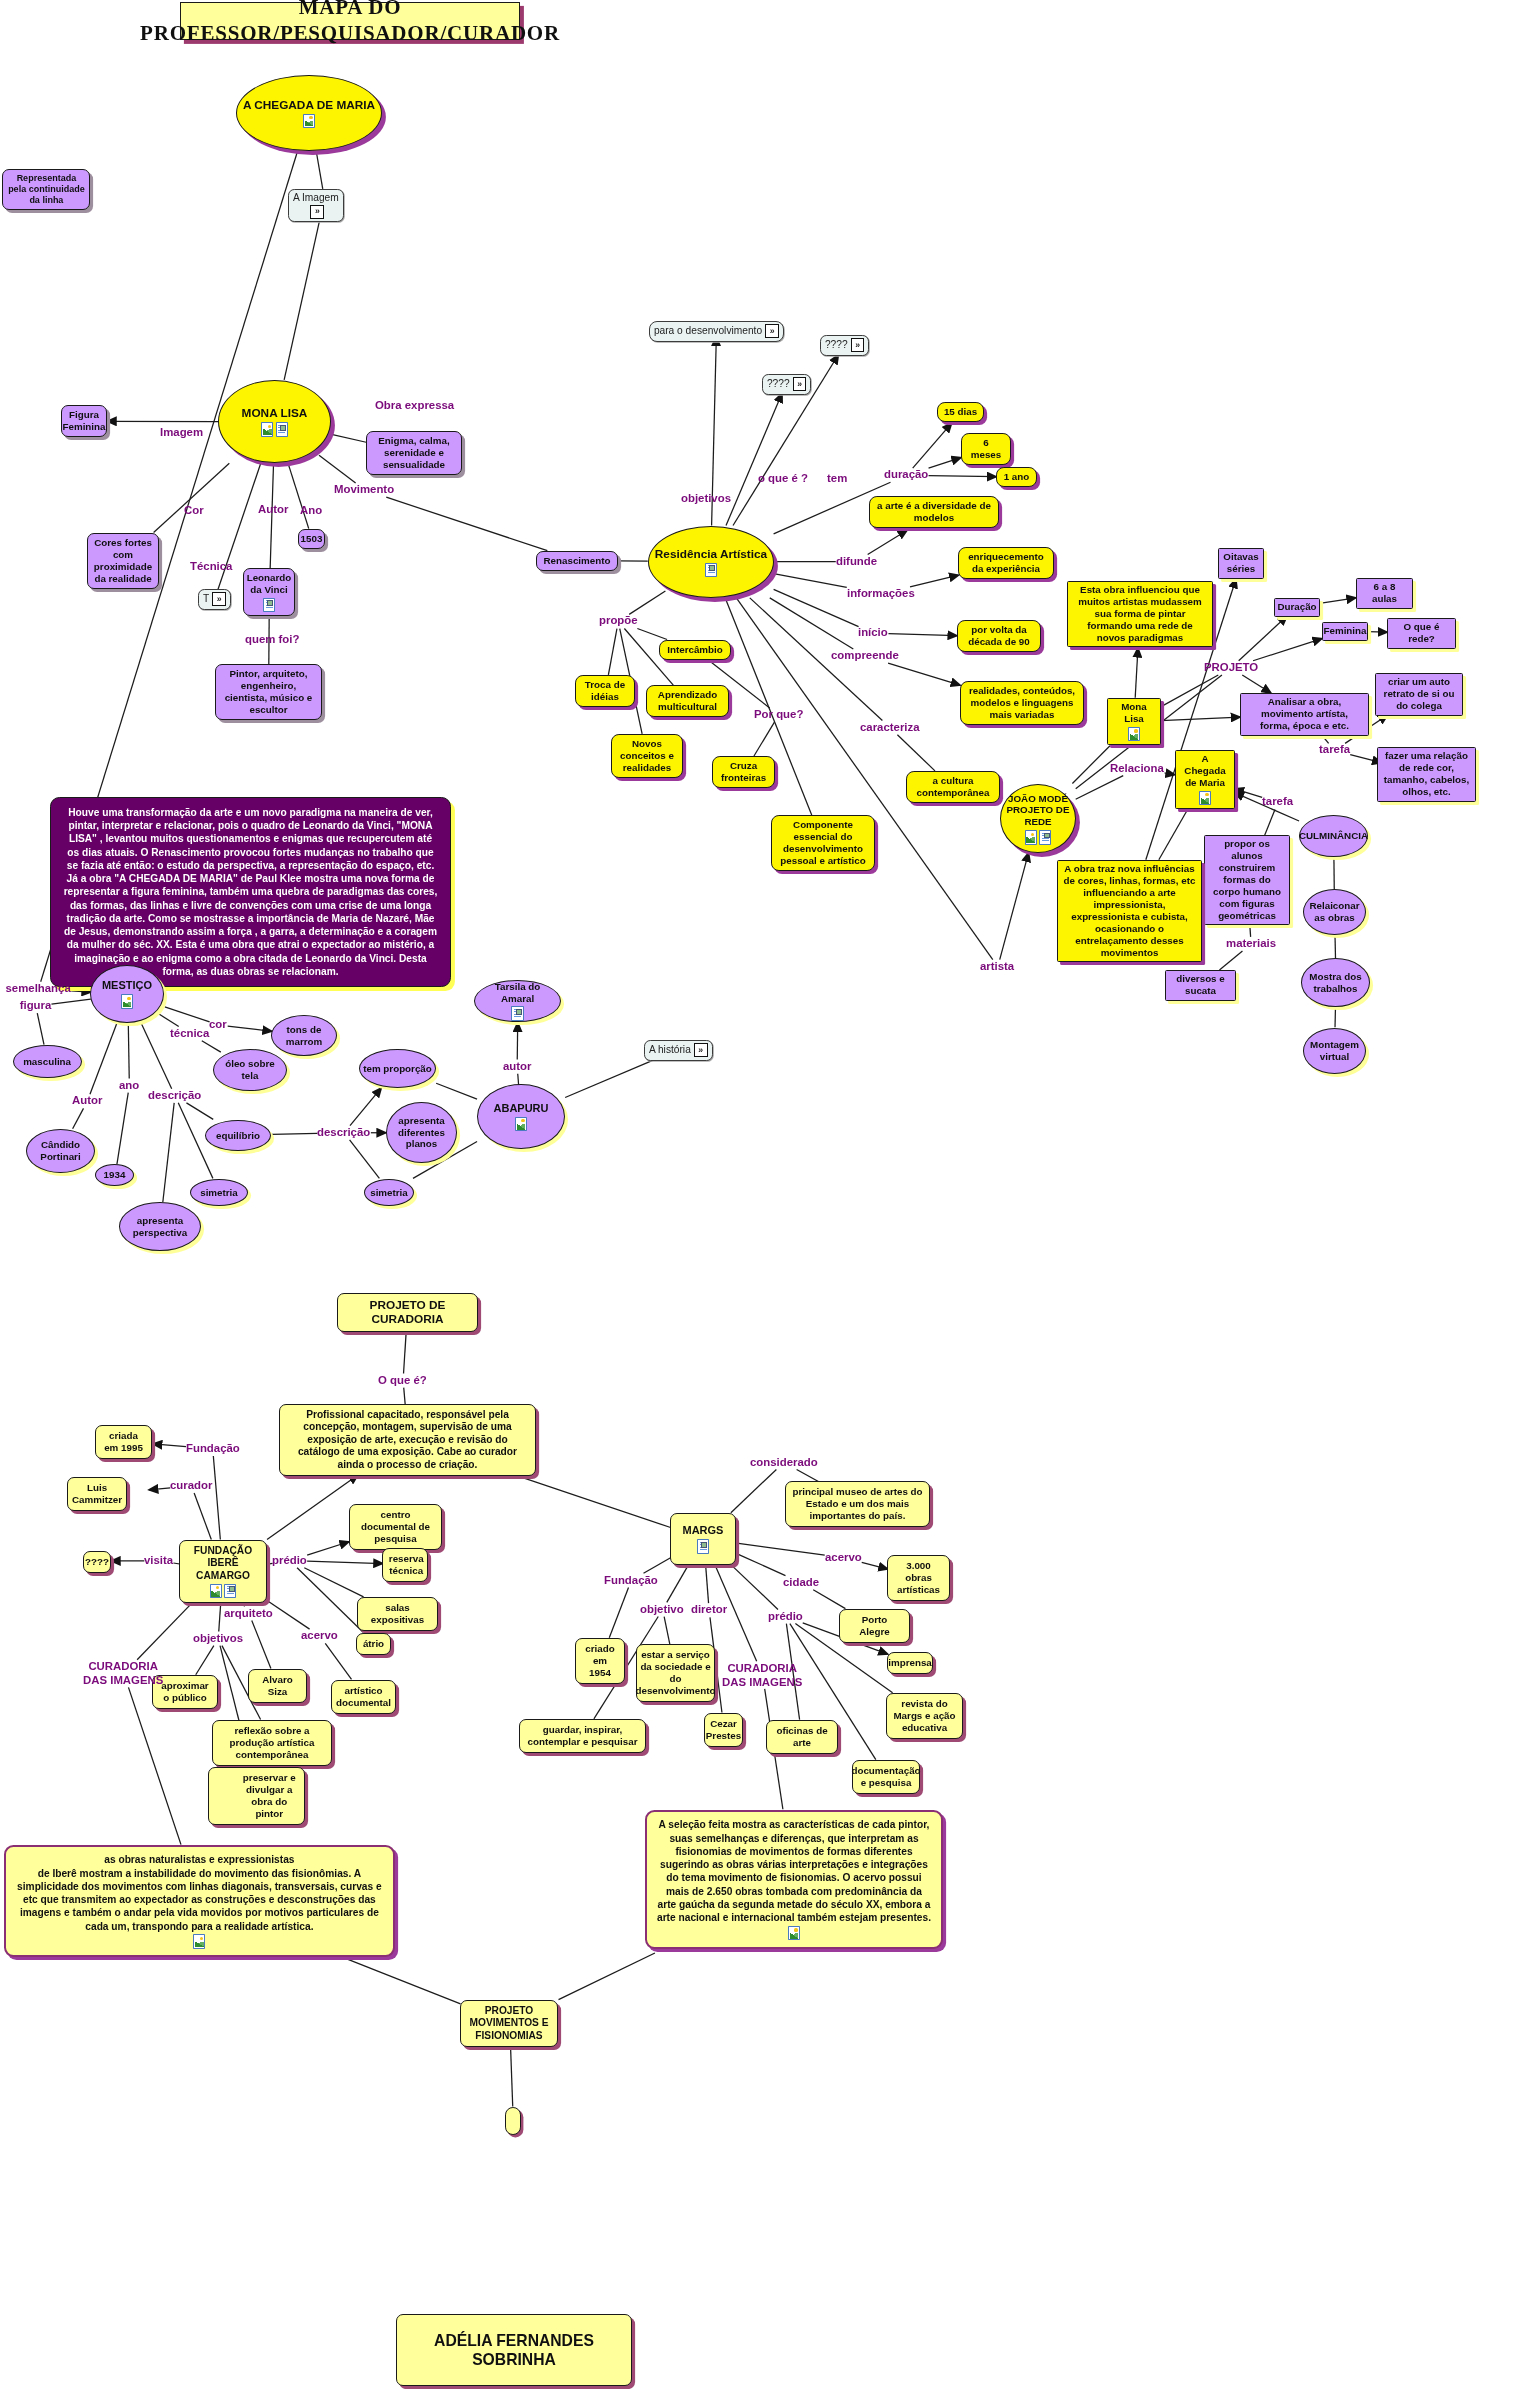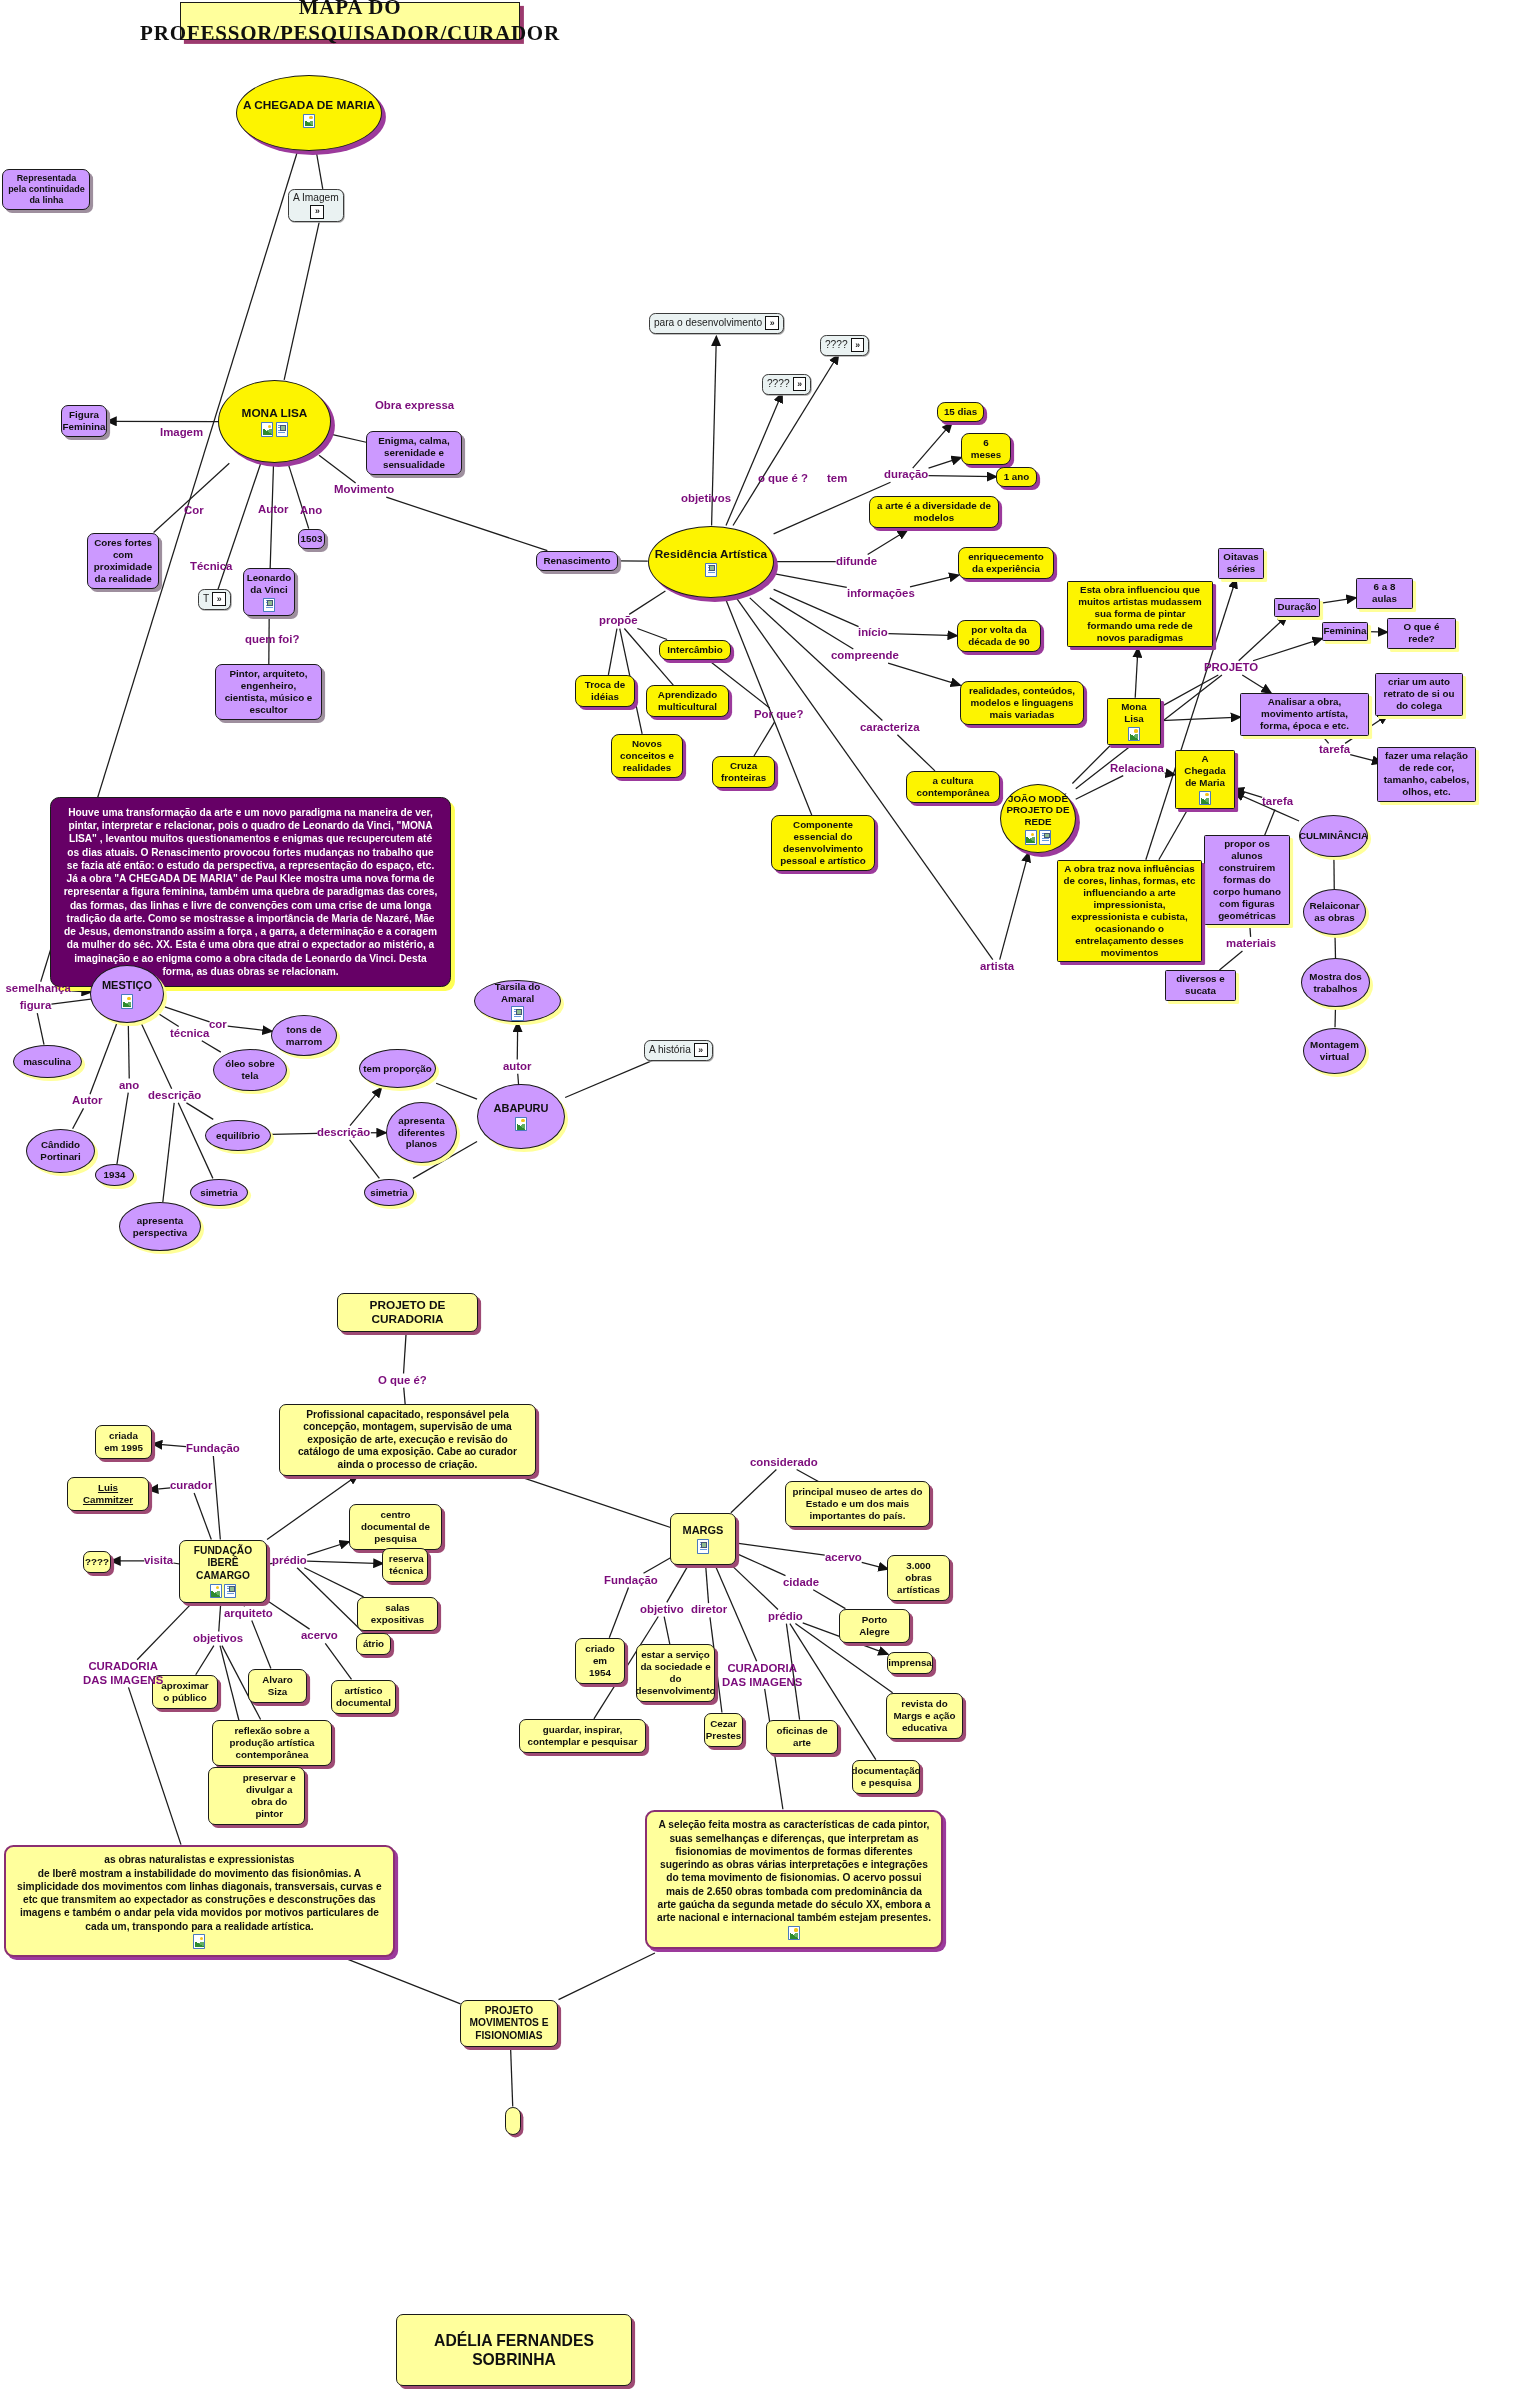--- a/index.html
+++ b/index.html
@@ -261,21 +261,21 @@
     </div>
     <div class="node rp" id="n_pintor" style="left: 215px; top: 664px; width: 107px;">
       <span class="txt">Pintor, arquiteto, engenheiro, cientista, músico e escultor</span>
     </div>
     <div class="node ey" id="n_residencia" style="left: 648px; top: 526px; width: 126px; height: 72px; font-size: 11.8px;">
       <span class="txt">Residência Artística</span>
       <span class="icons">
         <span class="icon doc"></span>
       </span>
     </div>
-    <div class="node link" id="n_paradesenv" style="left: 649px; top: 313px;">
+    <div class="node link" id="n_paradesenv" style="left: 649px; top: 321px; border-radius: 8px;">
       <span class="txt">para o desenvolvimento</span>
       <span class="chev">»</span>
     </div>
     <div class="node link" id="n_q1" style="left: 820px; top: 335px;">
       <span class="txt">????</span>
       <span class="chev">»</span>
     </div>
     <div class="node link" id="n_q2" style="left: 762px; top: 374px;">
       <span class="txt">????</span>
       <span class="chev">»</span>
@@ -449,21 +449,21 @@
     </div>
     <div class="node pale" id="n_projcuradoria" style="left: 337px; top: 1293px; width: 141px; font-size: 11.8px;">
       <span class="txt">PROJETO DE CURADORIA</span>
     </div>
     <div class="node pale" id="n_profissional" style="left: 279px; top: 1404px; width: 257px; font-size: 10.2px;">
       <span class="txt">Profissional capacitado, responsável pela concepção, montagem, supervisão de uma exposição de arte, execução e revisão do catálogo de uma exposição. Cabe ao curador ainda o processo de criação.</span>
     </div>
     <div class="node pale" id="n_criada1995" style="left: 95px; top: 1425px; width: 57px;">
       <span class="txt">criada em 1995</span>
     </div>
-    <div class="node pale" id="n_luis" style="left: 67px; top: 1477px; width: 82px; text-decoration: underline;">
+    <div class="node pale" id="n_luis" style="left: 67px; top: 1477px; width: 60px;">
       <span class="txt">Luis Cammitzer</span>
     </div>
     <div class="node pale" id="n_q3" style="left: 83px; top: 1551px; width: 28px;">
       <span class="txt">????</span>
     </div>
     <div class="node pale" id="n_fundiber" style="left: 179px; top: 1540px; width: 88px; font-size: 10.2px;">
       <span class="txt">FUNDAÇÃO IBERÊ CAMARGO</span>
       <span class="icons">
         <span class="icon image"></span>
         <span class="icon doc"></span>

